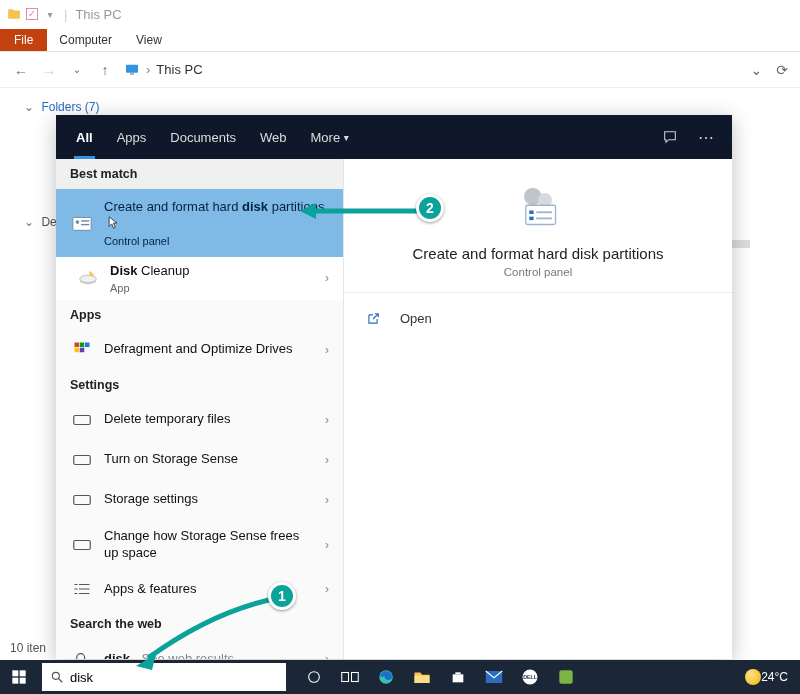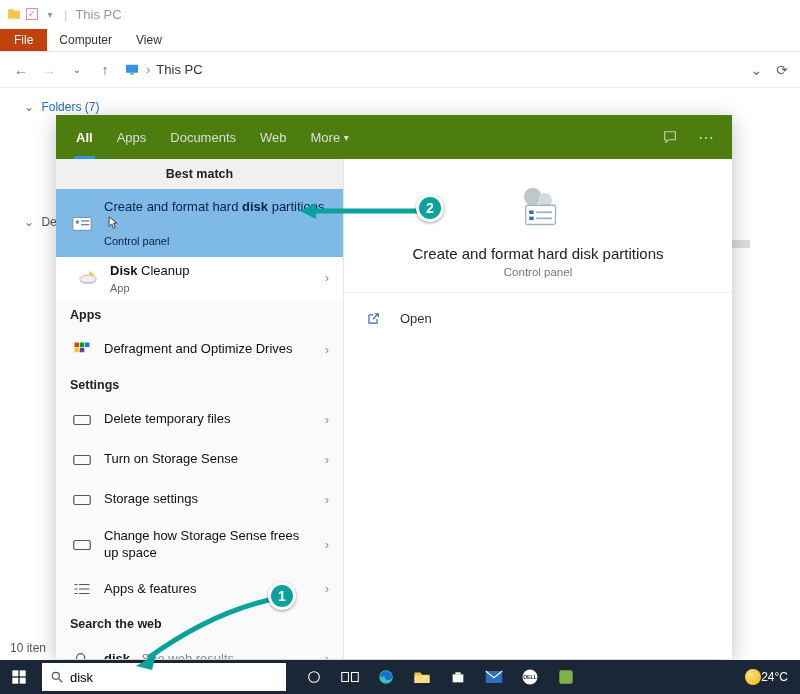--- a/index.html
+++ b/index.html
@@ -33,33 +33,33 @@
   .bg-row { position: absolute; left: 24px; top: 215px; font-size: 12px; color: #555; }
   .bg-row .caret { color: #777; margin-right: 4px; }
   .bg-drive-dot { position:absolute; left:56px; top:244px; width:14px; height:14px; border:1.5px solid #26a65b; border-radius:50%; }
   .bg-drive-dot::after{ content:"✓"; color:#26a65b; font-size:9px; position:absolute; left:1px; top:-1px;}
   .bg-bar { position:absolute; right:50px; top:240px; width:42px; height:8px; background:#dcdcdc; }
 
   .statusbar { position:absolute; left:0; bottom:34px; height:22px; padding:3px 10px; font-size:12px; color:#555; }
 
   
   .search-panel { position: absolute; left: 56px; top: 115px; width: 676px; height: 544px; background: #fff; box-shadow: 0 4px 20px rgba(0,0,0,.25); display: flex; flex-direction: column; }
-  .sp-tabs { background: #4d7c0f; color: #fff; height: 44px; display: flex; align-items: center; padding: 0 8px; }
+  .sp-tabs { background: #0f172a; color: #fff; height: 44px; display: flex; align-items: center; padding: 0 8px; }
   .sp-tab { padding: 0 12px; height: 44px; display: flex; align-items: center; font-size: 13px; color: #ddd; cursor: pointer; position: relative; }
   .sp-tab.active { color: #fff; font-weight: 600; }
   .sp-tab.active::after { content:""; position:absolute; left:10px; right:10px; bottom:0; height:3px; background:#3393df; }
   .sp-tabs .spacer { flex:1; }
   .sp-tabs .righticon { padding:0 10px; color:#ccc; font-size:16px; }
 
   .sp-body { flex:1; display:flex; min-height:0; }
   .sp-left { width: 288px; border-right: 1px solid #e5e5e5; background:#fafafa; overflow:hidden; display:flex; flex-direction:column; }
   .sp-right { flex:1; background:#fff; display:flex; flex-direction:column; }
 
   .section-hdr { font-weight:600; font-size:12.5px; padding:8px 14px; color:#222; background:#fafafa; }
-  .section-hdr.first { background:#f0f0f0;text-align:center; }
+  .section-hdr.first { background:#f0f0f0; }
 
   .result { display:flex; align-items:center; padding:6px 10px 6px 14px; gap:10px; cursor:pointer; position:relative; }
   .result .icon { width:24px; height:24px; flex:0 0 24px; display:flex; align-items:center; justify-content:center; font-size:16px; }
   .result .txt { flex:1; min-width:0; }
   .result .title { font-size:13px; color:#111; line-height:1.3; }
   .result .sub { font-size:11px; color:#666; margin-top:2px; }
   .result .chev { color:#888; font-size:12px; padding:0 4px; }
   .result.best { background:#7fb9e6; }
   .result.best .title, .result.best .sub { color:#05233f; }
   .result b { font-weight:600; }

